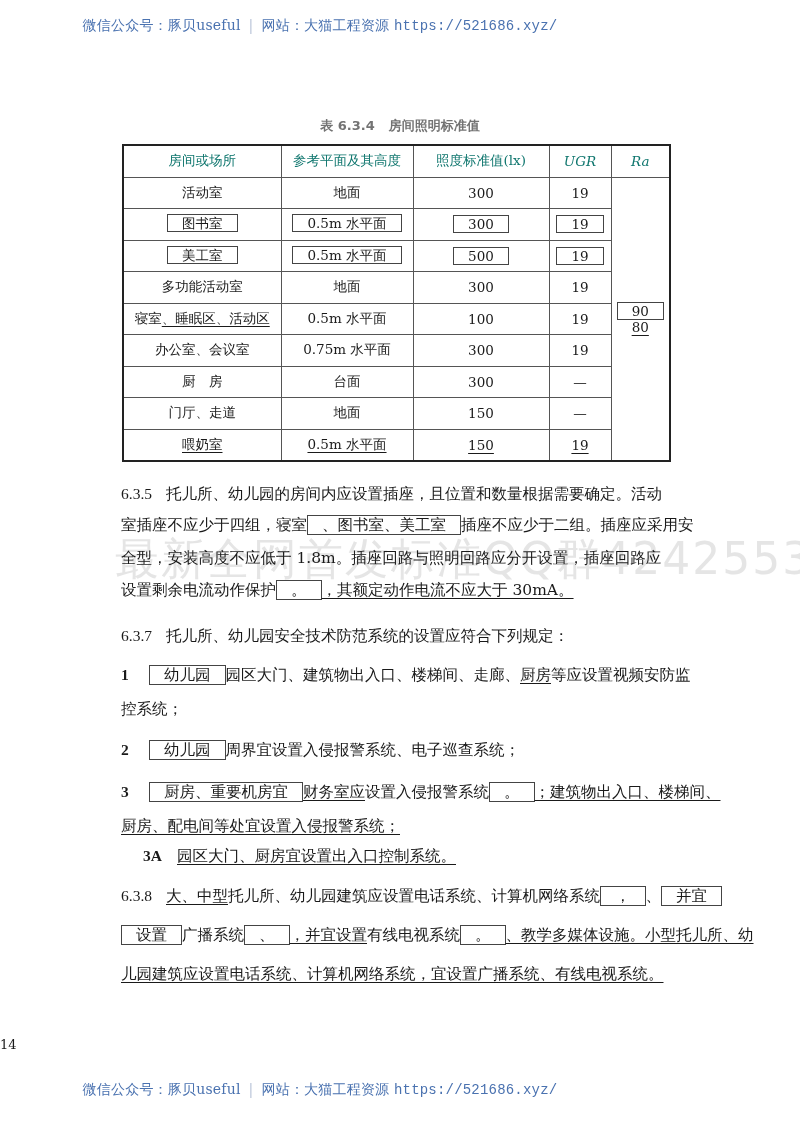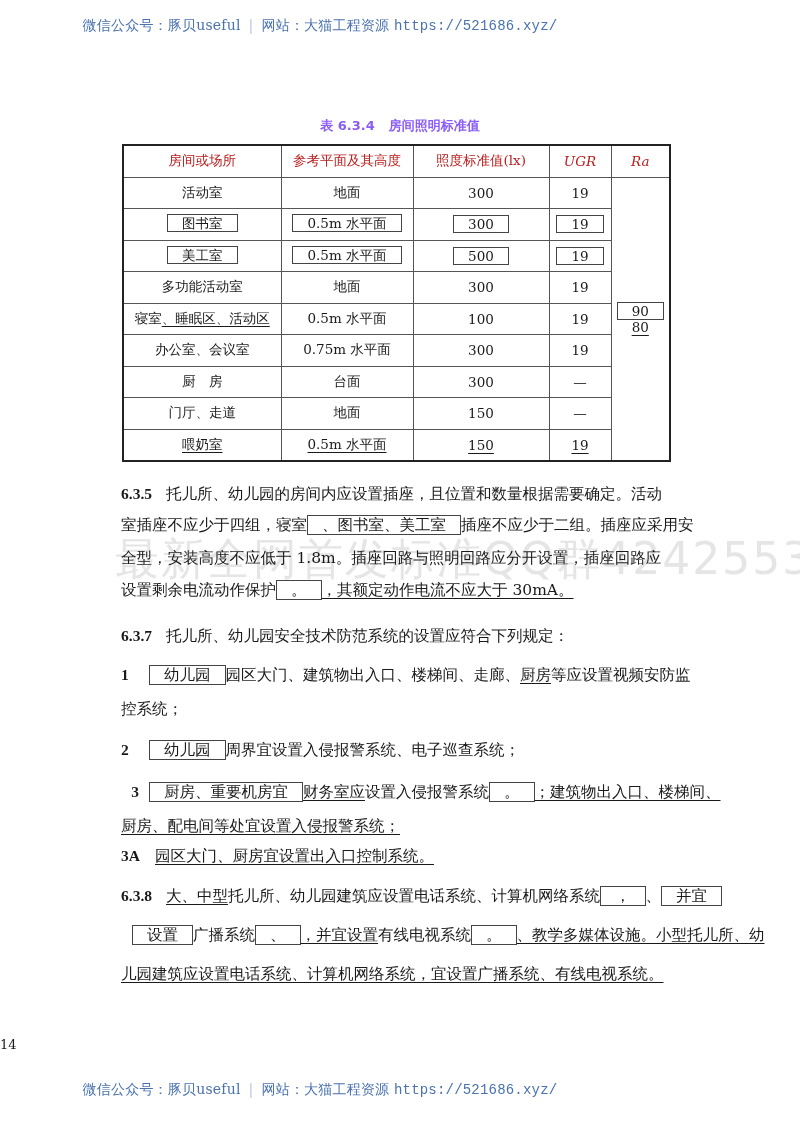--- a/index.html
+++ b/index.html
@@ -12,44 +12,44 @@
     font-size: 14px; color: #4a72b0; letter-spacing: 0.2px;
   }
   .banner .mono { font-family: "Liberation Mono", "DejaVu Sans Mono", monospace; }
   .banner .sep { color: #b8c4d8; margin: 0 8px; }
   #banner-top { top: 17px; }
   #banner-bottom { top: 1081px; }
 
   .table-caption {
     position: absolute; top: 117px; left: 0; width: 800px; text-align: center;
     font-family: "DejaVu Sans", "Liberation Sans", sans-serif;
-    font-weight: bold; font-size: 13px; color: #8b5cf6;
+    font-weight: bold; font-size: 13px; color: #737373;
   }
   .table-caption .num { margin-right: 14px; }
 
   table.lux {
     position: absolute; left: 122px; top: 144px; width: 547px;
     border-collapse: collapse; border: 2px solid #222;
     font-size: 13.5px; table-layout: fixed;
   }
   table.lux td, table.lux th {
     border: 1px solid #555; height: 30.5px; padding: 0; text-align: center;
     font-weight: normal; vertical-align: middle;
   }
-  table.lux th { color: #b91c1c; }
+  table.lux th { color: #0f766e; }
   .it { font-style: italic; }
   .boxed { border: 1px solid #444; padding: 0 14px; }
   .ul { text-decoration: underline; text-underline-offset: 3px; }
   .ra-cell { vertical-align: middle; }
 
   .body-text {
     position: absolute; left: 121px; width: 560px; font-size: 15.5px; color: #1a1a1a;
   }
   .line { position: absolute; left: 0; white-space: nowrap; }
-  .clause-num { font-weight: bold; font-family: "Liberation Serif", "DejaVu Serif", serif; margin-right: 14px; }
+  .clause-num { font-weight: normal; font-family: "Liberation Serif", "DejaVu Serif", serif; margin-right: 14px; }
   .item-num { font-weight: bold; font-family: "Liberation Serif", serif; display: inline-block; width: 28px; }
   .watermark {
     position: absolute; left: 115px; top: 530px; font-size: 44px; color: rgba(180,180,180,0.35);
     white-space: nowrap; font-family: "DejaVu Sans", sans-serif; letter-spacing: 2px;
   }
   .page-number {
     position: absolute; top: 1037px; left: 0; width: 800px; text-align: left; font-size: 13px;
   }
 </style>
 </head>
@@ -164,36 +164,36 @@
   </div>
   <div class="line" style="top:39px;">
     <span class="item-num">1</span><span class="boxed">幼儿园</span><span>园区大门、建筑物出入口、楼梯间、走廊、</span><span class="ul">厨房</span><span>等应设置视频安防监</span>
   </div>
   <div class="line" style="top:73px;">
     <span>控系统；</span>
   </div>
   <div class="line" style="top:114px;">
     <span class="item-num">2</span><span class="boxed">幼儿园</span><span>周界宜设置入侵报警系统、电子巡查系统；</span>
   </div>
-  <div class="line" style="top:156px;text-align:center;">
+  <div class="line" style="top:156px;">
     <span class="item-num">3</span><span class="boxed">厨房、重要机房宜</span><span class="ul">财务室应</span><span>设置入侵报警系统</span><span class="boxed">。</span><span class="ul">；建筑物出入口、楼梯间、</span>
   </div>
   <div class="line" style="top:190px;">
     <span class="ul">厨房、配电间等处宜设置入侵报警系统；</span>
   </div>
-  <div class="line" style="top:220px;">
+  <div class="line" style="top:220px;margin-left:22px;">
     <span class="ul"><span class="item-num" style="width:34px;">3A</span><span>园区大门、厨房宜设置出入口控制系统。</span></span>
   </div>
 </div>
 
 <div class="body-text" style="top:886px;">
   <div class="line" style="top:0;">
     <span class="clause-num">6.3.8</span><span class="ul">大、中型</span><span>托儿所、幼儿园建筑应设置电话系统、计算机网络系统</span><span class="boxed">，</span><span>、</span><span class="boxed">并宜</span>
   </div>
-  <div class="line" style="top:39px;margin-left:11px;">
+  <div class="line" style="top:39px;">
     <span class="boxed">设置</span><span>广播系统</span><span class="boxed">、</span><span class="ul">，并宜设置</span><span>有线电视系统</span><span class="boxed">。</span><span class="ul">、教学多媒体设施。小型托儿所、幼</span>
   </div>
   <div class="line" style="top:78px;">
     <span class="ul">儿园建筑应设置电话系统、计算机网络系统，宜设置广播系统、有线电视系统。</span>
   </div>
 </div>
 
 <div class="page-number">14</div>
 
 <div class="banner" id="banner-bottom">

